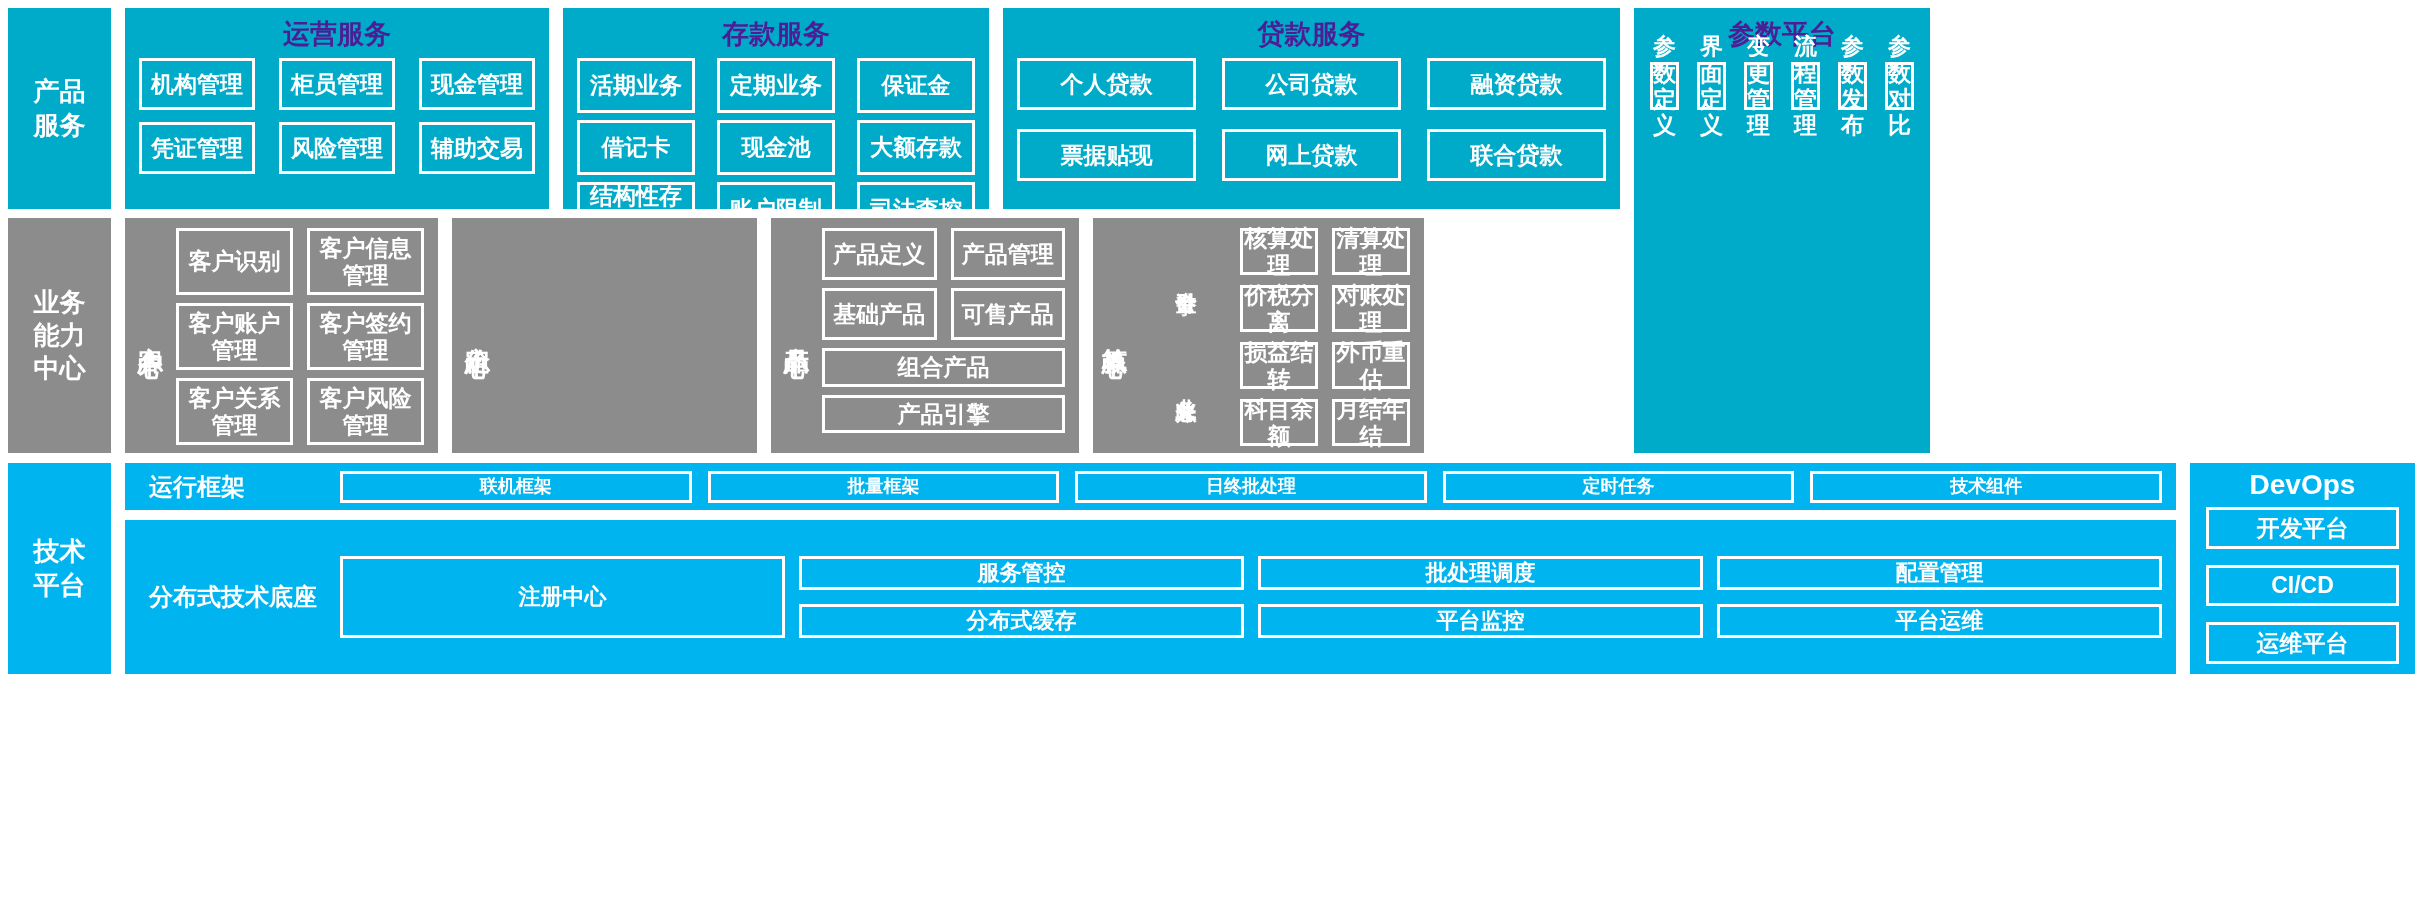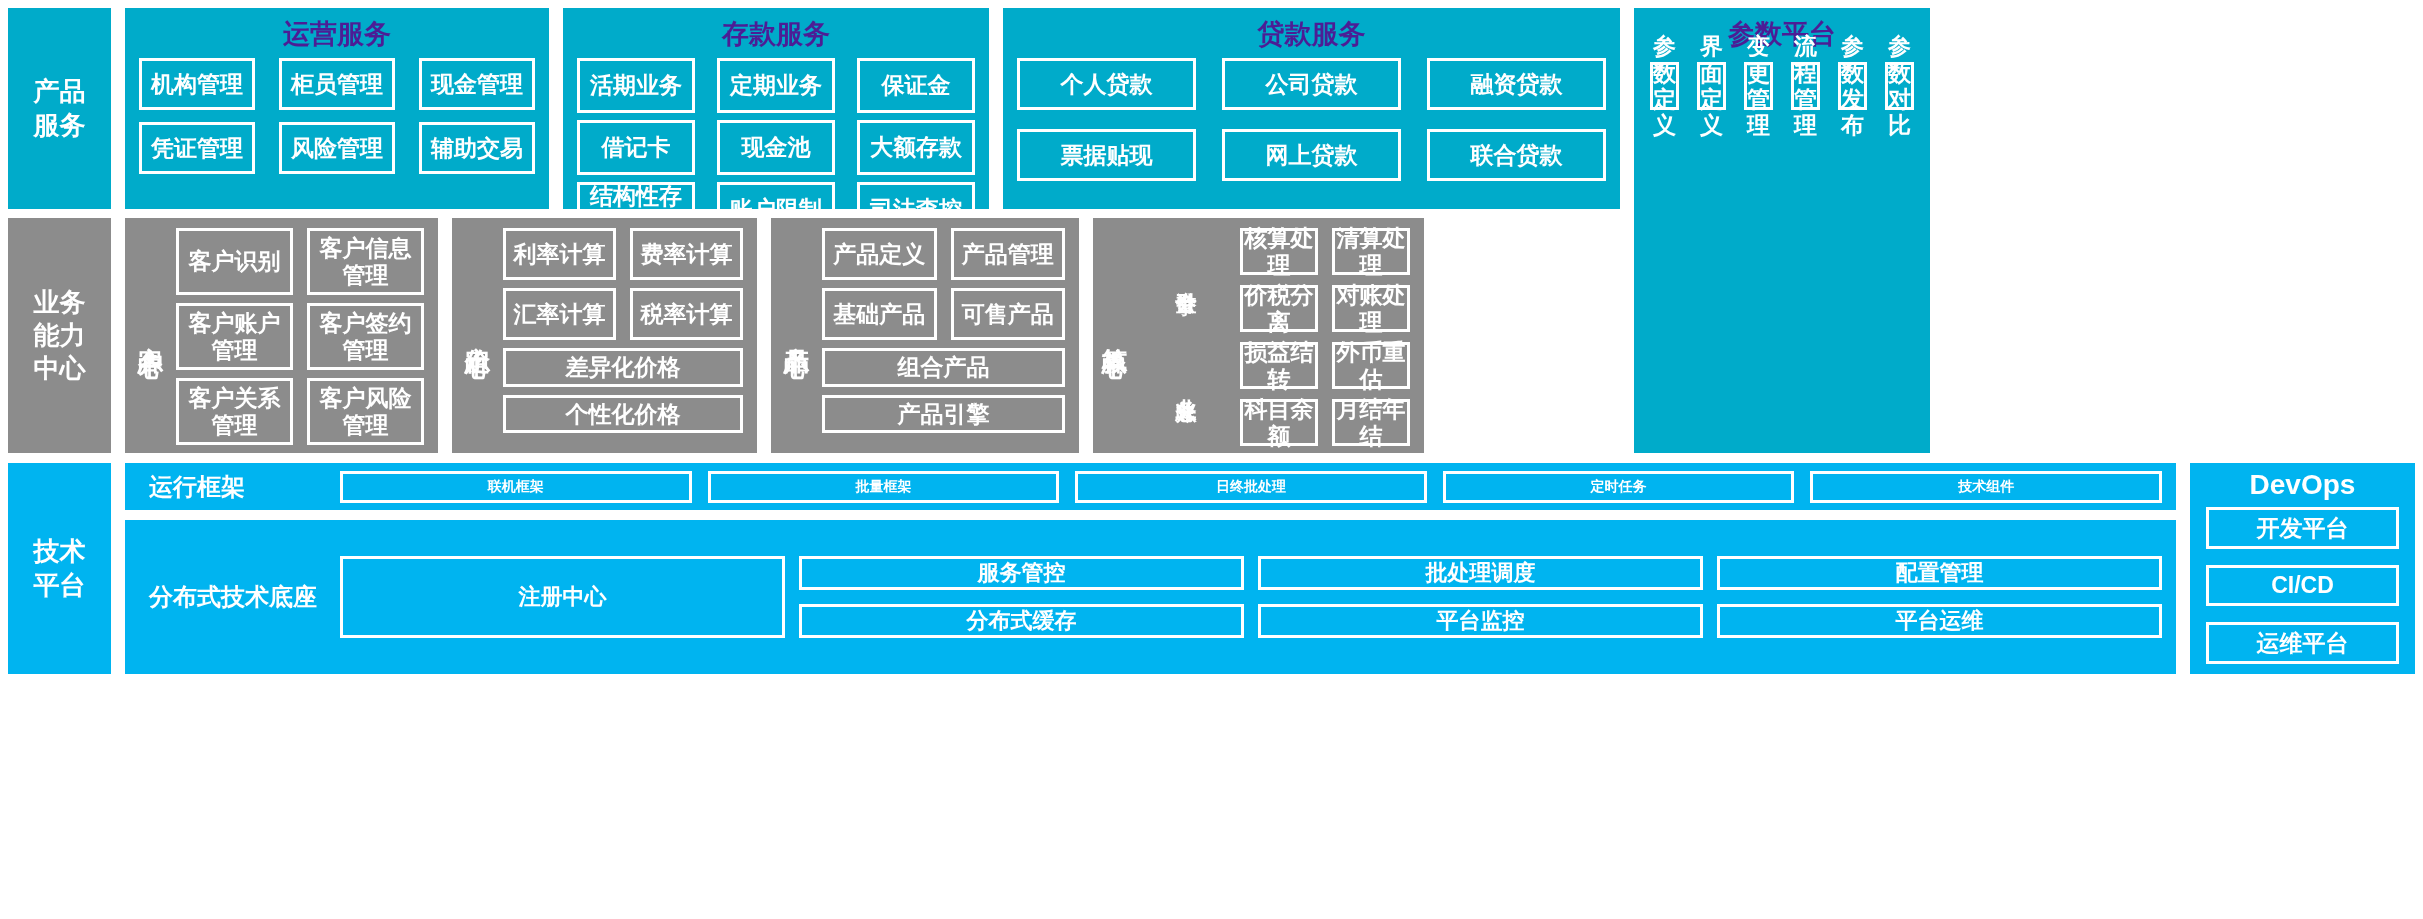--- a/index.html
+++ b/index.html
@@ -85,21 +85,21 @@
   
   #row3 { height: 211px; margin-top: 10px; }
   #row3 .row-label { width: 103px; }
   #tech-stack { flex: 1; display: flex; flex-direction: column; gap: 10px; }
   .tech-band { background: #00b4f0; display: flex; align-items: center;
                padding: 10px 14px; gap: 1px; }
   .tech-name { color: #ffffff; font-weight: bold; font-size: 24px; flex: 0 0 200px;
                text-align: left; padding-left: 10px; }
   #runtime-band { height: 47px; }
   #runtime-band .tiles { flex: 1; display: grid; grid-template-columns: repeat(5, 1fr); gap: 16px; }
-  #runtime-band .tile { height: 32px; font-size: 14px; }
+  #runtime-band .tile { height: 32px; font-size: 18px; }
   #base-band { flex: 1; }
   #base-band .tiles { flex: 1; display: grid; grid-template-columns: 1fr 1fr 1fr 1fr; gap: 14px; }
   #base-band .reg { grid-row: span 2; }
   #base-band .tile { height: 34px; font-size: 22px; }
   #base-band .reg.tile { height: 82px; }
 
   
   #devops-panel { flex: 0 0 225px; display: flex; flex-direction: column;
                   align-items: center; padding: 6px 16px 10px 16px; }
   #devops-title { color: #ffffff; font-weight: bold; font-size: 28px; margin-bottom: 6px; }
@@ -195,32 +195,20 @@
         </div>
         <div class="pair">
           <div class="tile">客户关系管理</div>
           <div class="tile">客户风险管理</div>
         </div>
       </div>
     </div>
 
     <div class="panel gray center-group" id="price-center">
       <div class="vlabel">定价中心</div>
-      <div class="center-body">
-        <div class="pair">
-          <div class="tile">利率计算</div>
-          <div class="tile">费率计算</div>
-        </div>
-        <div class="pair">
-          <div class="tile">汇率计算</div>
-          <div class="tile">税率计算</div>
-        </div>
-        <div class="tile wide">差异化价格</div>
-        <div class="tile wide">个性化价格</div>
-      </div>
     </div>
 
     <div class="panel gray center-group" id="prod-center">
       <div class="vlabel">产品中心</div>
       <div class="center-body">
         <div class="pair">
           <div class="tile">产品定义</div>
           <div class="tile">产品管理</div>
         </div>
         <div class="pair">

